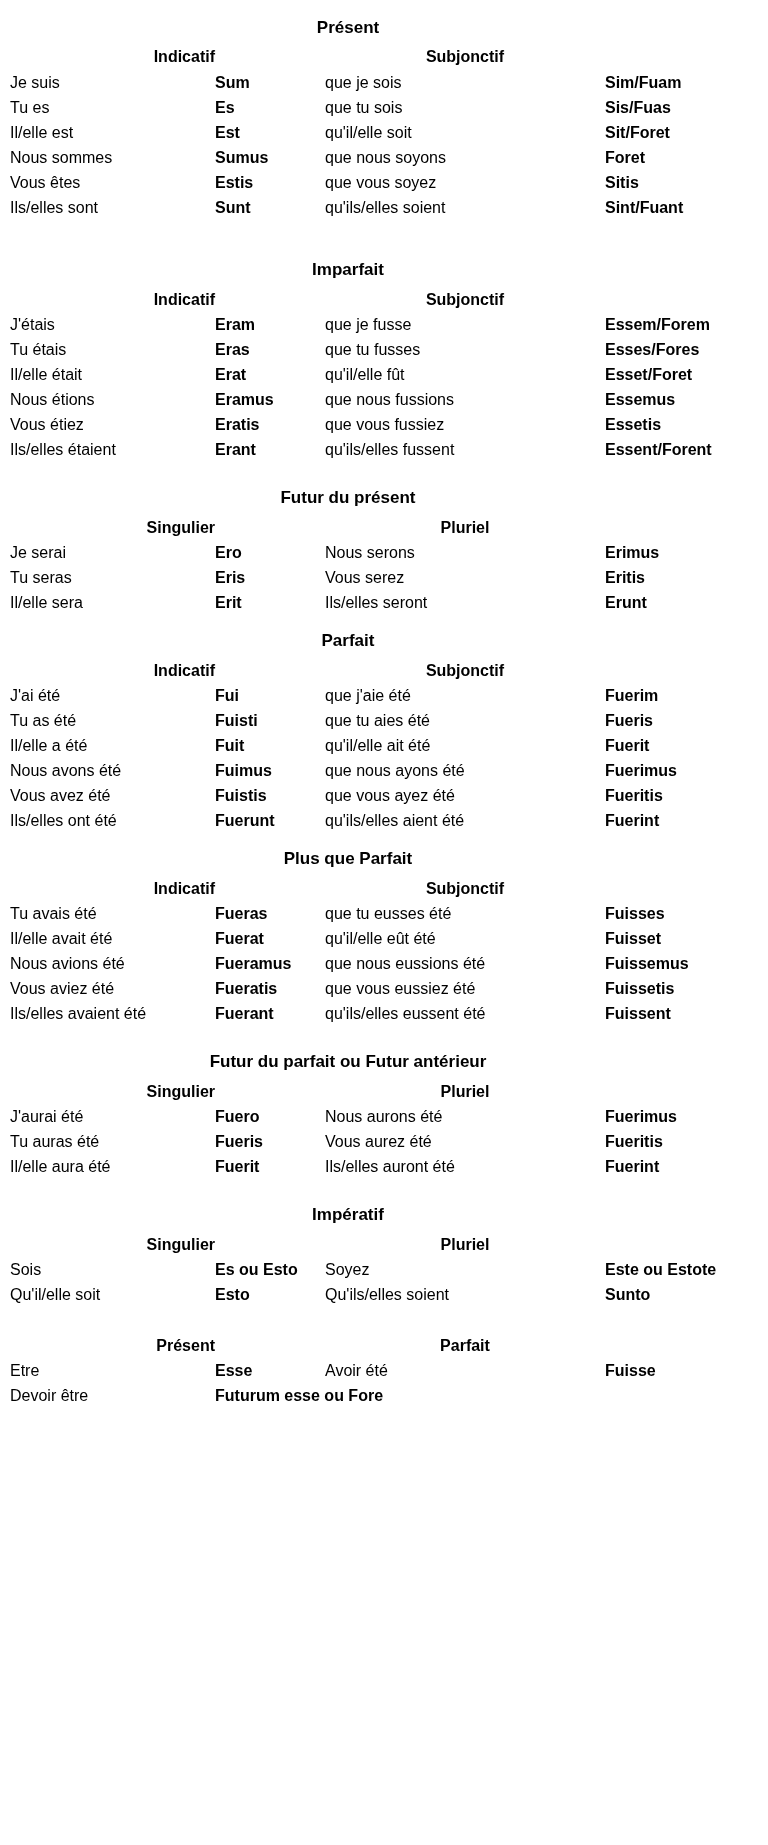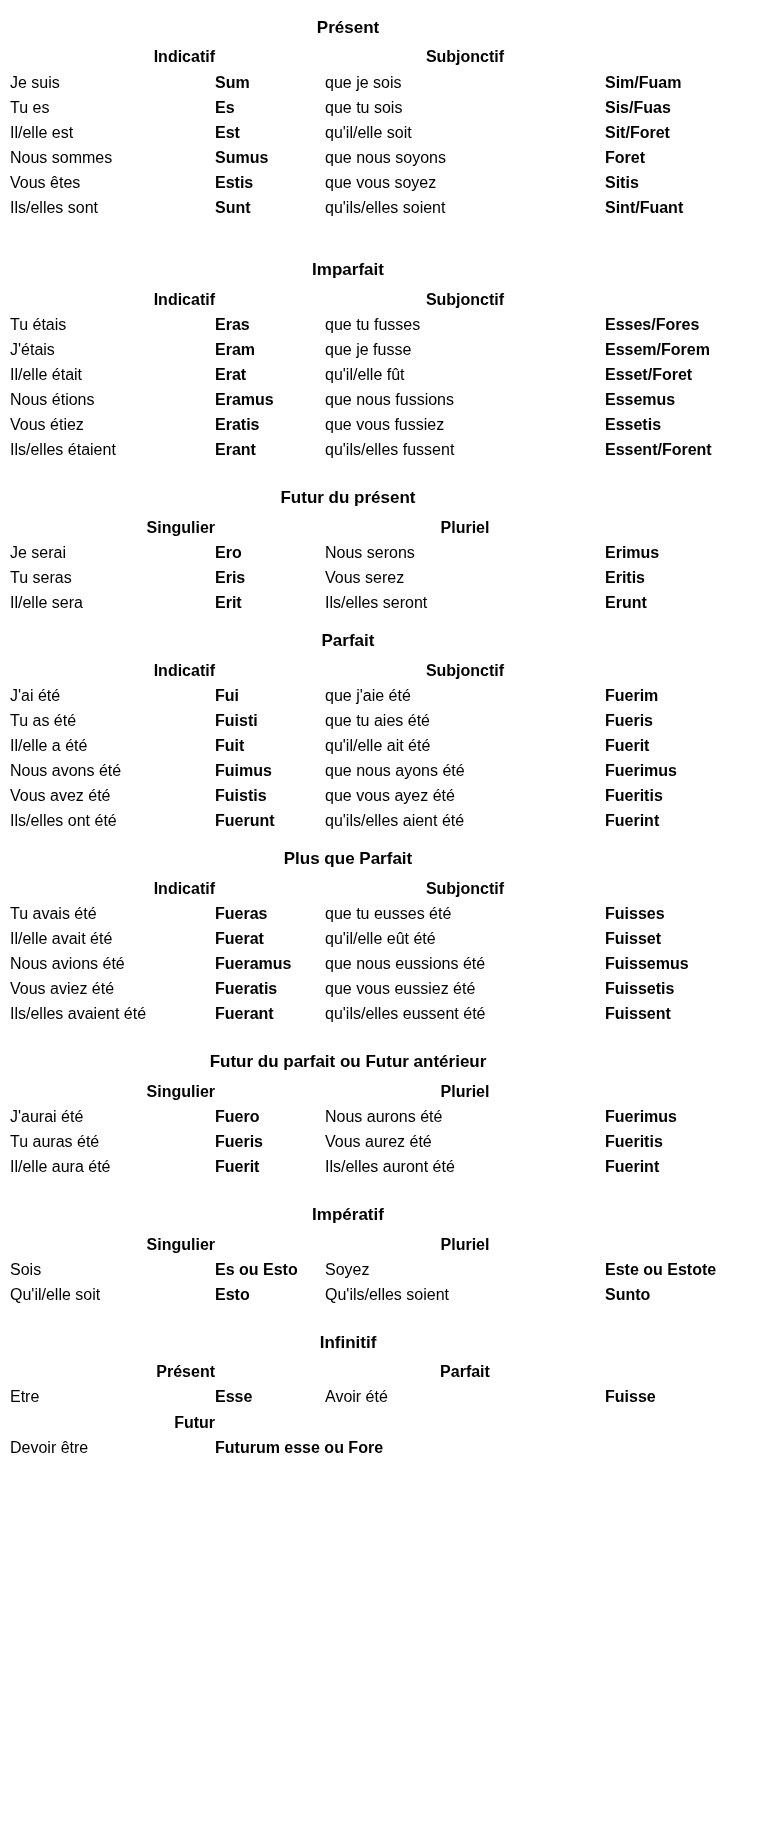--- a/index.html
+++ b/index.html
@@ -132,32 +132,32 @@
           <col class="c4">
         </colgroup>
       <tbody>
         <tr class="hdr">
           <td class="h-left">Indicatif</td>
           <td></td>
           <td class="h-right">Subjonctif</td>
           <td></td>
         </tr>
         <tr>
+          <td>J'étais</td>
+          <td class="bold">Eram</td>
+          <td>que je fusse</td>
+          <td class="bold">Essem/Forem</td>
+        </tr>
+        <tr>
           <td>Tu étais</td>
           <td class="bold">Eras</td>
           <td>que tu fusses</td>
           <td class="bold">Esses/Fores</td>
         </tr>
         <tr>
-          <td>J'étais</td>
-          <td class="bold">Eram</td>
-          <td>que je fusse</td>
-          <td class="bold">Essem/Forem</td>
-        </tr>
-        <tr>
           <td>Il/elle était</td>
           <td class="bold">Erat</td>
           <td>qu'il/elle fût</td>
           <td class="bold">Esset/Foret</td>
         </tr>
         <tr>
           <td>Nous étions</td>
           <td class="bold">Eramus</td>
           <td>que nous fussions</td>
           <td class="bold">Essemus</td>
@@ -398,47 +398,40 @@
           <td>Qu'ils/elles soient</td>
           <td class="bold">Sunto</td>
         </tr>
       </tbody>
     </table>
   </div>
 
   <div class="gap-md"></div>
 
   <div class="section">
-    <div class="sec-title">Infinitif</div>
     <table class="conj">
       <colgroup>
           <col class="c1">
           <col class="c2">
           <col class="c3">
           <col class="c4">
         </colgroup>
       <tbody>
         <tr class="hdr">
           <td class="h-left">Présent</td>
           <td></td>
           <td class="h-right">Parfait</td>
           <td></td>
         </tr>
         <tr>
           <td>Etre</td>
           <td class="bold">Esse</td>
           <td>Avoir été</td>
           <td class="bold">Fuisse</td>
         </tr>
-        <tr class="hdr">
-          <td class="h-left">Futur</td>
-          <td></td>
-          <td></td>
-          <td></td>
-        </tr>
         <tr>
           <td>Devoir être</td>
           <td class="bold" colspan="3">Futurum esse ou Fore</td>
         </tr>
       </tbody>
     </table>
   </div>
 
 </div>
 

